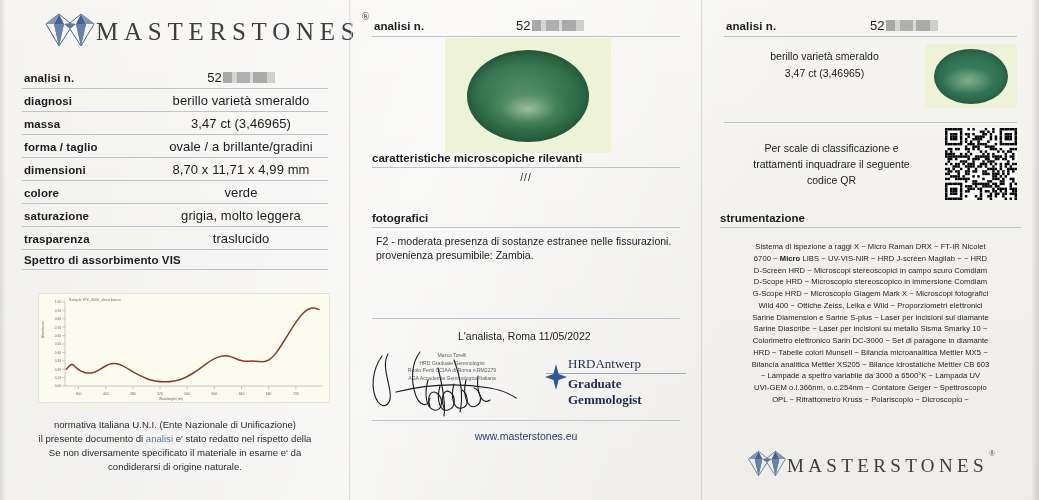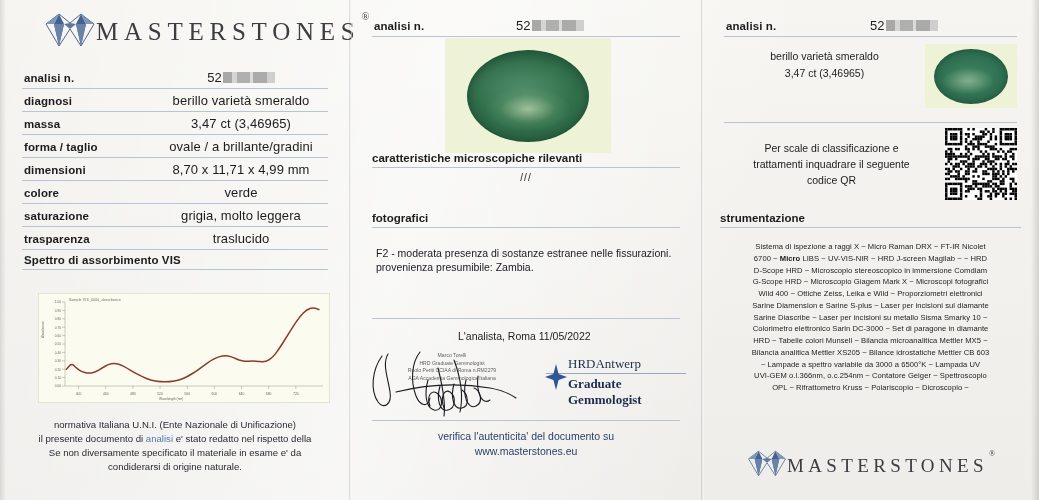--- a/index.html
+++ b/index.html
@@ -63,21 +63,21 @@
     background:linear-gradient(90deg,#9a9a9a 0 18%,#cfcfcf 18% 26%,#a3a3a3 26% 52%,#d6d6d6 52% 58%,#9d9d9d 58% 84%,#c8c8c8 84% 100%);
     vertical-align:-1px;margin-left:1px;opacity:.85;
   }
 
   
   .sec{position:absolute;left:22px;right:22px;}
   .sec-title{
     font-size:11.5px;font-weight:bold;color:#1c1c1e;
     border-bottom:1px solid #b9c4d3;padding-bottom:3px;
   }
-  .sec-body{font-size:10.5px;color:#20202a;line-height:1.35;padding:6px 4px 0 4px;margin-top:12px;}
+  .sec-body{font-size:10.5px;color:#20202a;line-height:1.35;padding:6px 4px 0 4px;}
 
   
   #spectrum-chart{
     position:absolute;left:38px;top:293px;width:290px;height:108px;
     background:#fbfbef;border:1px solid #e3e3d2;
   }
   #spectrum-chart svg{display:block;}
   .chart-note{
     position:absolute;left:30px;top:4px;font-size:3.4px;color:#6b6b5a;
     font-family:"Liberation Sans", sans-serif;letter-spacing:.2px;
@@ -344,21 +344,20 @@
 
     <div id="hrd-logo">
       <svg id="hrd-star" width="24" height="30" viewBox="0 0 24 30">
         <path d="M12 2 L14.6 12 L23 15 L14.6 18 L12 28 L9.4 18 L1 15 L9.4 12 Z" fill="#2f5796"></path>
       </svg>
       <div class="hrd-top">HRDAntwerp</div>
       <div class="hrd-bot">Graduate Gemmologist</div>
     </div>
 
     <div id="verify">
-      <div>verifica l'autenticita' del documento su</div>
       <div>www.masterstones.eu</div>
     </div>
   </div>
 
   <div class="fold" id="fold-right"></div>
 
   <div class="panel" id="panel-right">
 
     <div class="kv" style="top:14px;">
       <div class="kv-row">
@@ -800,20 +799,21 @@
             <rect x="28" y="28" width="1" height="1"></rect>
           </g>
       </svg>
     </div>
 
     <div id="instruments">
       <div class="sec-title">strumentazione</div>
       <div id="instruments-body">
           <div>Sistema di ispezione a raggi X ~ Micro Raman DRX ~ FT-IR Nicolet</div>
           <div>6700 ~ <b>Micro</b> LIBS ~ UV-VIS-NIR ~ HRD J-screen Magilab ~  ~ HRD</div>
+          <div>D-Screen HRD ~ Microscopi stereoscopici in campo scuro Comdiam</div>
           <div>D-Scope HRD ~ Microscopio stereoscopico in immersione Comdiam</div>
           <div>G-Scope HRD ~ Microscopio Giagem Mark X ~ Microscopi fotografici</div>
           <div>Wild 400 ~ Ottiche Zeiss, Leika e Wild ~ Proporziometri elettronici</div>
           <div>Sarine Diamension e Sarine S-plus ~ Laser per incisioni sul diamante</div>
           <div>Sarine Diascribe ~ Laser per incisioni su metallo Sisma Smarky 10 ~</div>
           <div>Colorimetro elettronico Sarin DC-3000 ~ Set di paragone in diamante</div>
           <div>HRD ~ Tabelle colori Munsell ~ Bilancia microanalitica Mettler MX5 ~</div>
           <div>Bilancia analitica Mettler XS205 ~ Bilance idrostatiche Mettler CB 603</div>
           <div>~ Lampade a spettro variabile da 3000 a 6500°K ~ Lampada UV</div>
           <div>UVI-GEM o.l.366nm, o.c.254nm  ~  Contatore Geiger ~ Spettroscopio</div>

